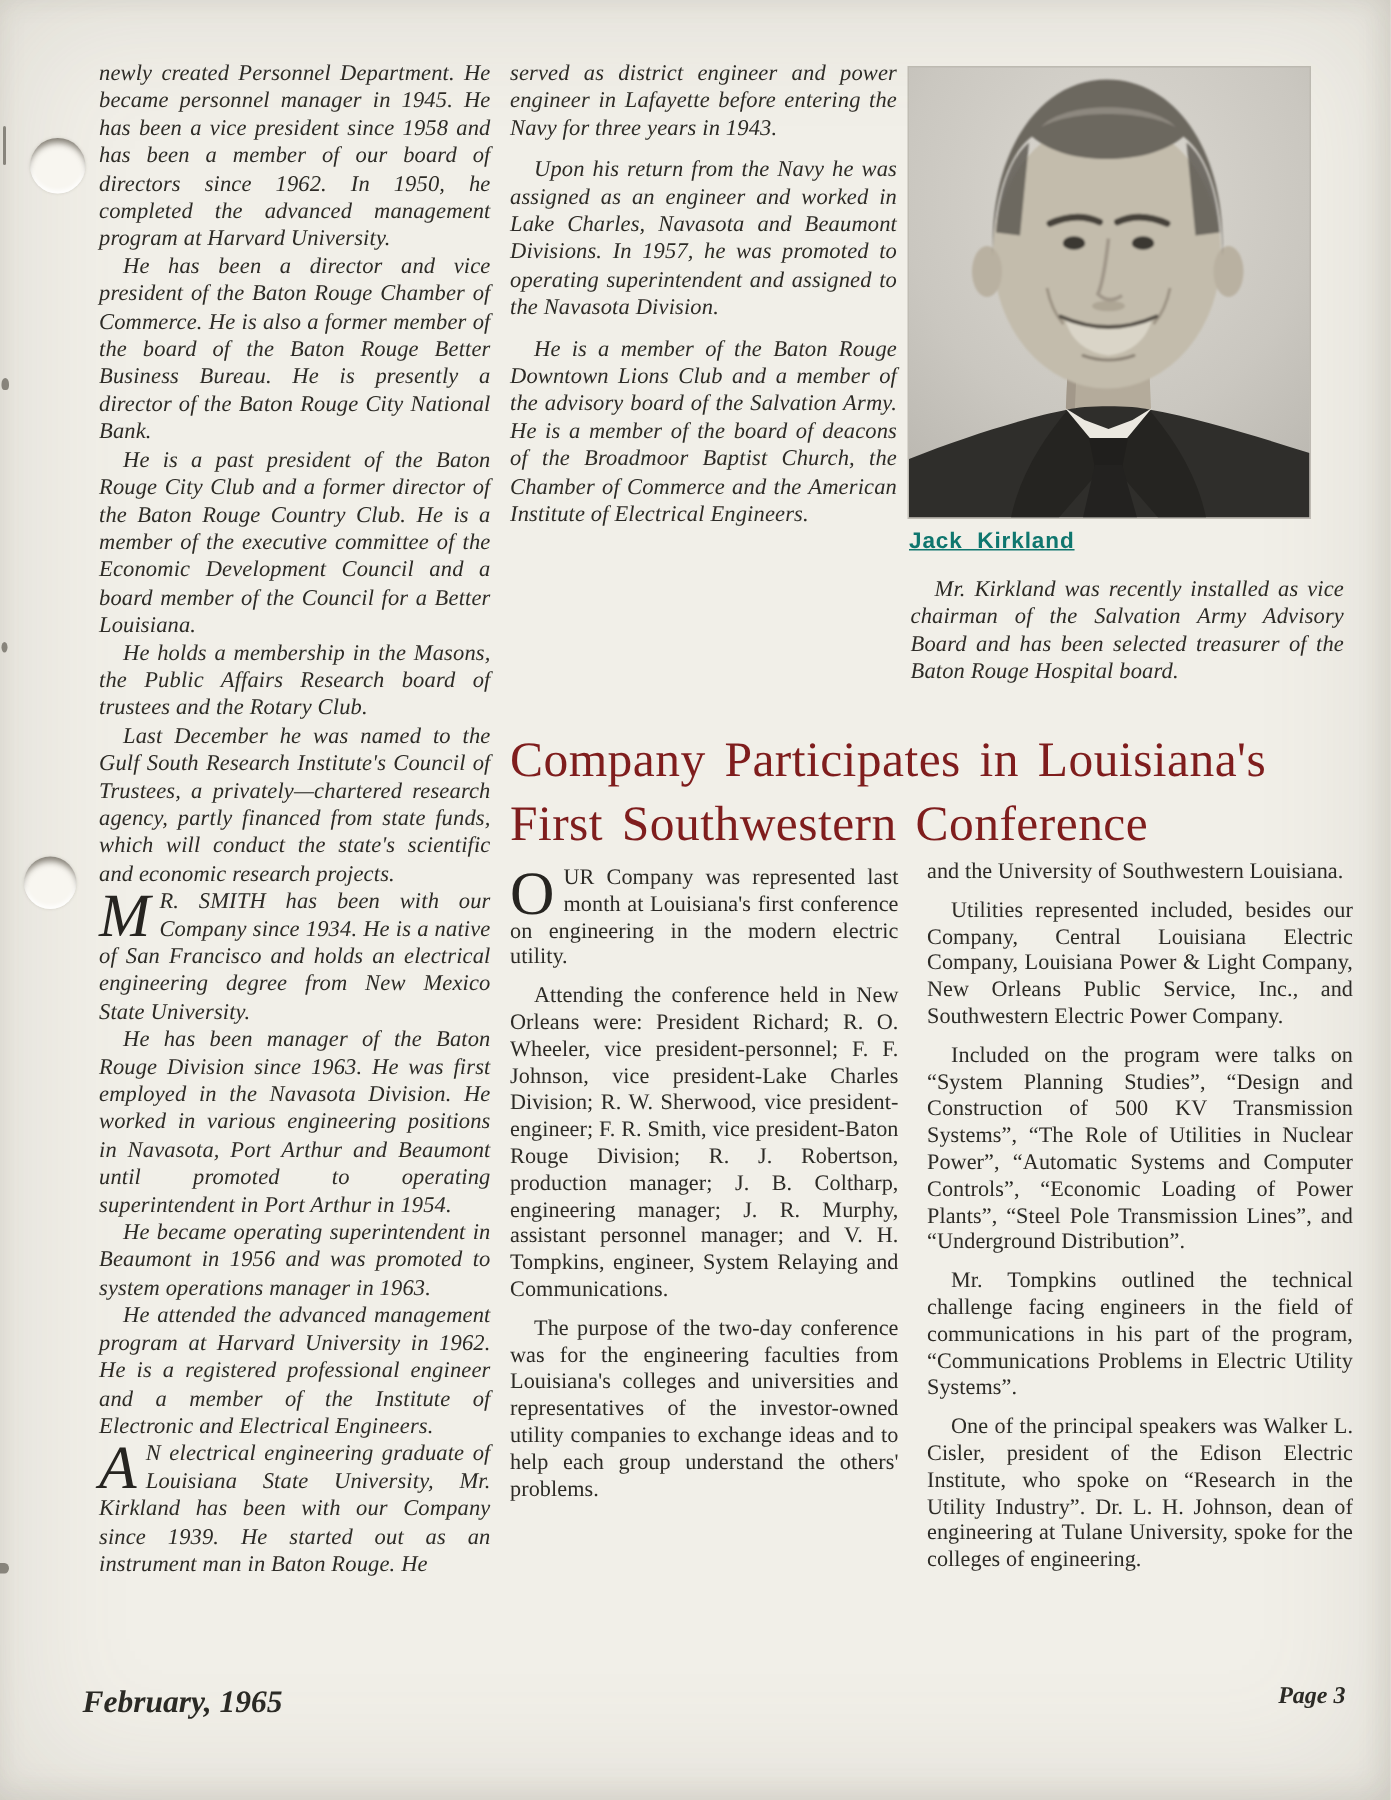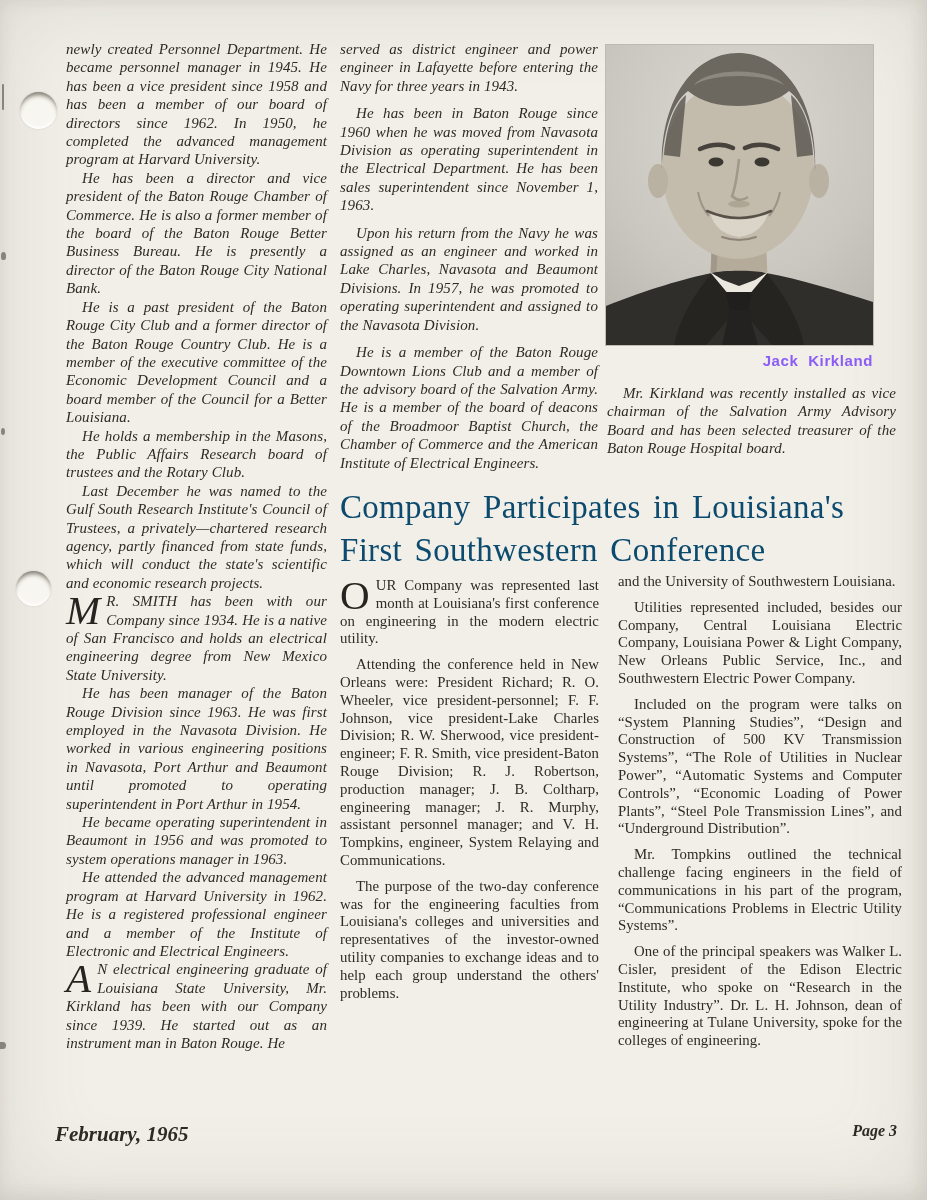--- a/index.html
+++ b/index.html
@@ -32,26 +32,26 @@
   .col-right-text{left:607px;top:384px;width:289px;}
   .conf{font-size:14.8px;line-height:17.8px;letter-spacing:.05px;}
   .conf p{margin-bottom:8px;}
   .conf-1{left:340px;top:577px;width:259px;}
   .conf-2{left:618px;top:573px;width:284px;}
   .dropcap{float:left;font-size:41px;line-height:31px;padding:3px 6px 0 0;color:#262420;}
   
   .photo{position:absolute;left:606px;top:45px;width:267px;height:300px;
     outline:1px solid rgba(130,126,115,.45);background:#c9c6bf;}
   .photo svg{display:block;}
-  .caption{position:absolute;left:606px;top:352px;width:267px;text-align:right;
+  .caption{position:absolute;left:606px;top:352px;width:267px;text-align:left;
     font-family:"Liberation Sans","DejaVu Sans",sans-serif;font-weight:bold;
-    font-size:15px;letter-spacing:.6px;word-spacing:5px;color:#8b5cf6;}
+    font-size:15px;letter-spacing:.6px;word-spacing:5px;color:#0f766e;text-decoration:underline;}
   
   .headline{position:absolute;left:340px;top:486px;width:570px;
-    font-size:33px;line-height:43px;color:#0c4a6e;letter-spacing:.3px;word-spacing:4px;}
+    font-size:33px;line-height:43px;color:#7f1d1d;letter-spacing:.3px;word-spacing:4px;}
   
   .footer-date{position:absolute;left:55px;top:1122px;font-style:italic;font-weight:bold;font-size:21px;color:#2b2a25;}
   .footer-page{position:absolute;right:30px;top:1122px;font-style:italic;font-weight:bold;font-size:16px;color:#2b2a25;}
 </style>
 </head>
 <body>
 
 <div class="page">
 
   <div class="hole hole-1"></div>
@@ -69,21 +69,20 @@
     <p><span>Last December he was named to the Gulf South Research Institute's Council of Trustees, a privately—chartered research agency, partly financed from state funds, which will conduct the state's scientific and economic research projects.</span></p>
     <p class="dcp"><span class="dropcap">M</span><span>R. SMITH has been with our Company since 1934. He is a native of San Francisco and holds an electrical engineering degree from New Mexico State University.</span></p>
     <p><span>He has been manager of the Baton Rouge Division since 1963. He was first employed in the Navasota Division. He worked in various engineering positions in Navasota, Port Arthur and Beaumont until promoted to operating superintendent in Port Arthur in 1954.</span></p>
     <p><span>He became operating superintendent in Beaumont in 1956 and was promoted to system operations manager in 1963.</span></p>
     <p><span>He attended the advanced management program at Harvard University in 1962. He is a registered professional engineer and a member of the Institute of Electronic and Electrical Engineers.</span></p>
     <p class="dcp"><span class="dropcap">A</span><span>N electrical engineering graduate of Louisiana State University, Mr. Kirkland has been with our Company since 1939. He started out as an instrument man in Baton Rouge. He</span></p>
   </section>
 
   <section class="col bio col-mid">
     <p class="cont"><span>served as district engineer and power engineer in Lafayette before entering the Navy for three years in 1943.</span></p>
-    <p><span>He has been in Baton Rouge since 1960 when he was moved from Navasota Division as operating superintendent in the Electrical Department. He has been sales superintendent since November 1, 1963.</span></p>
     <p><span>Upon his return from the Navy he was assigned as an engineer and worked in Lake Charles, Navasota and Beaumont Divisions. In 1957, he was promoted to operating superintendent and assigned to the Navasota Division.</span></p>
     <p><span>He is a member of the Baton Rouge Downtown Lions Club and a member of the advisory board of the Salvation Army. He is a member of the board of deacons of the Broadmoor Baptist Church, the Chamber of Commerce and the American Institute of Electrical Engineers.</span></p>
   </section>
 
   <div class="photo">
     <svg width="267" height="300" viewBox="0 0 267 300" xmlns="http://www.w3.org/2000/svg">
       <defs>
         <radialGradient id="bgGrad" cx="50%" cy="28%" r="85%">
           <stop offset="0%" stop-color="#dbd8d1"></stop>
           <stop offset="60%" stop-color="#cac7c0"></stop>

